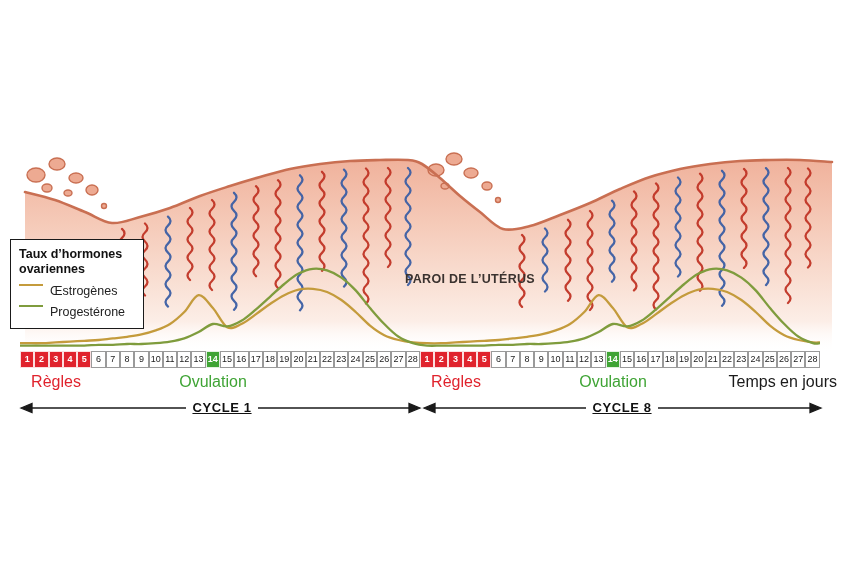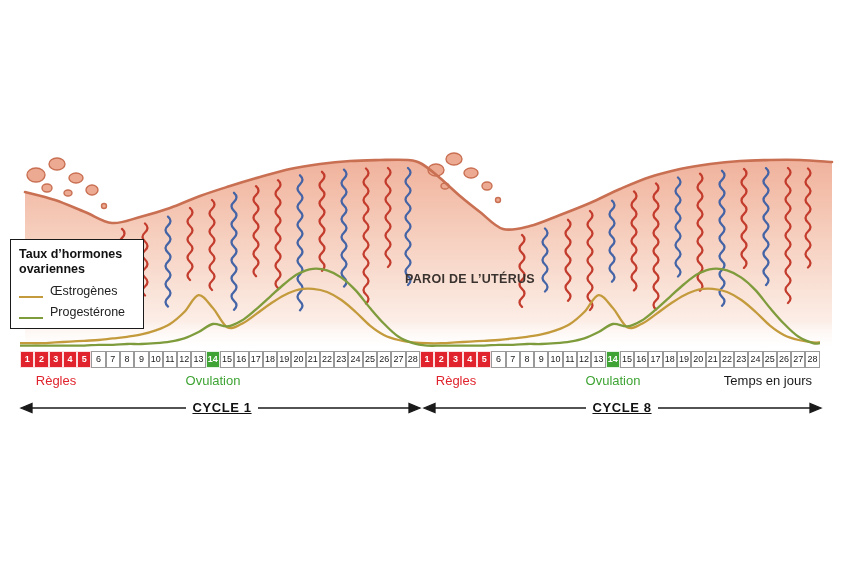--- a/index.html
+++ b/index.html
@@ -3,35 +3,35 @@
 <meta charset="utf-8">
 <style>
   html,body{margin:0;padding:0;background:#fff;}
   .canvas{position:relative;width:842px;height:564px;background:#fff;overflow:hidden;
           font-family:"Liberation Sans",sans-serif;}
   svg.layer{position:absolute;left:0;top:0;}
 
   .legend{position:absolute;left:10px;top:239px;width:134px;background:#fff;
           border:1.5px solid #1a1a1a;padding:7px 8px 9px 8px;box-sizing:border-box;z-index:3;}
   .legend-title{font-size:12.5px;font-weight:bold;color:#111;line-height:1.18;}
-  .legend-item{display:flex;align-items:flex-end;margin-top:7px;}
+  .legend-item{display:flex;align-items:flex-start;margin-top:7px;}
   .legend-swatch{width:24px;height:0;border-top:2.6px solid #888;margin-right:7px;flex:none;}
   .legend-label{font-size:12.5px;color:#222;}
 
   .paroi{position:absolute;top:272px;left:470px;transform:translateX(-50%);
          font-weight:bold;font-size:12.5px;color:#3a322f;letter-spacing:.3px;white-space:nowrap;z-index:3;}
 
   .dayscale{position:absolute;left:20px;top:351px;width:800px;height:17px;display:flex;z-index:3;}
   .day{flex:1;display:flex;align-items:center;justify-content:center;font-size:9px;color:#222;
        background:#fff;border:0.5px solid #9a9a9a;box-sizing:border-box;line-height:1;}
   .day.menses,.day.ovul{color:#fff;font-weight:bold;border-color:rgba(255,255,255,.85);}
 
-  .sub-label{position:absolute;top:373px;font-size:13px;transform:translateX(-50%);
+  .sub-label{position:absolute;top:373px;font-size:16px;transform:translateX(-50%);
              white-space:nowrap;z-index:3;}
-  .sub-label.temps{left:auto;right:30px;transform:none;color:#1a1a1a;}
+  .sub-label.temps{left:auto;right:5px;transform:none;color:#1a1a1a;}
   .cycle-label{position:absolute;top:400px;font-size:13px;font-weight:600;color:#111;
                transform:translateX(-50%);letter-spacing:.6px;white-space:nowrap;z-index:3;text-decoration:underline;}
 </style>
 </head>
 <body>
 
 <div class="canvas">
 
   <svg class="layer" width="842" height="564" viewBox="0 0 842 564">
     <defs>

